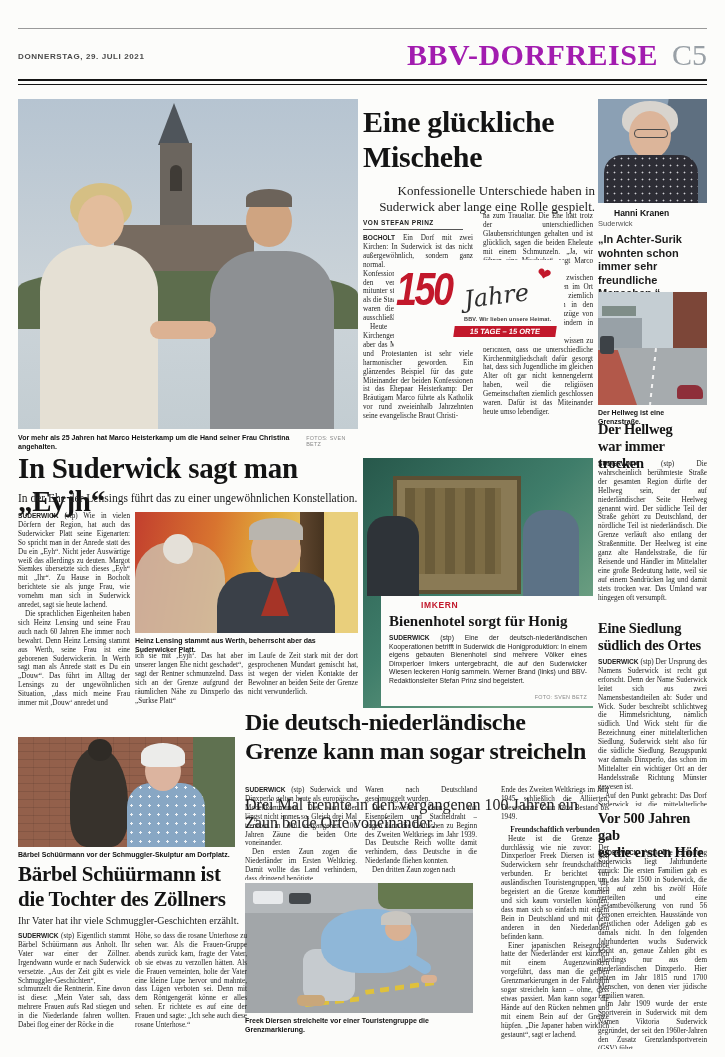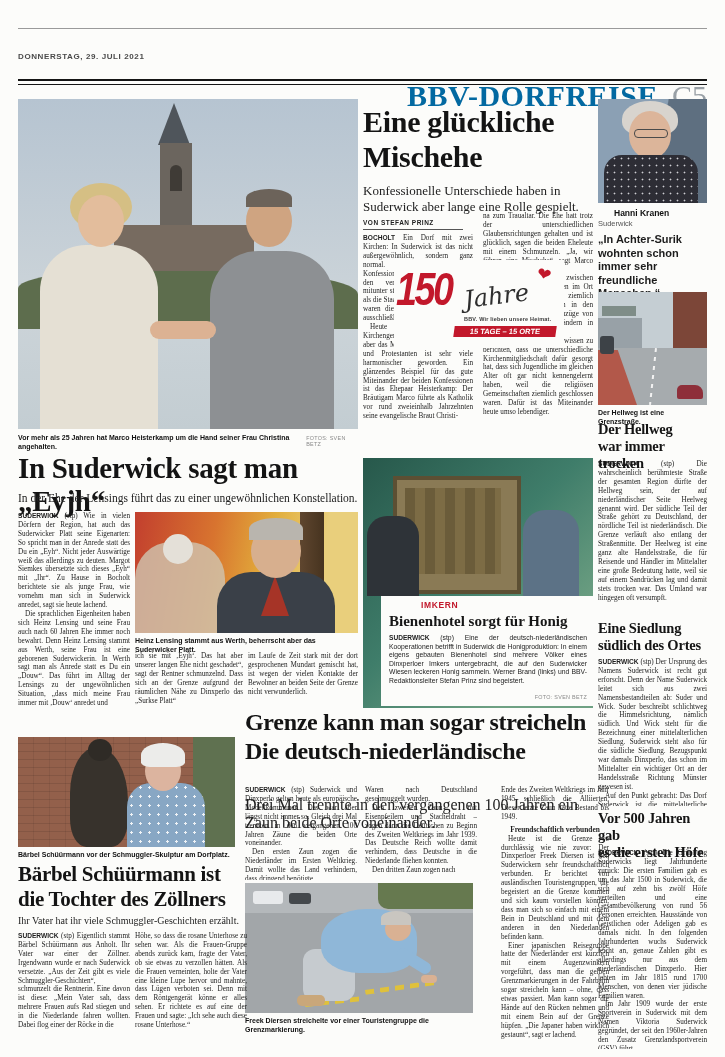--- a/index.html
+++ b/index.html
@@ -4,21 +4,21 @@
 <style>
   html,body{margin:0;padding:0;background:#dcdcda;}
   .page{position:relative;width:725px;height:1057px;margin:0 auto;background:#fcfcfa;overflow:hidden;
         font-family:"Liberation Serif","DejaVu Serif",serif;color:#1b1b1b;}
   .abs{position:absolute;}
   
   .hairline{height:0;border-top:1px solid #9a9a9a;}
   .thick{height:0;border-top:2.5px solid #151515;}
   .thin{height:0;border-top:1px solid #151515;}
   .date{font:8px "Liberation Sans","DejaVu Sans",sans-serif;letter-spacing:.6px;color:#4a4a4a;font-weight:bold;}
-  .masthead{font:600 30px "Liberation Serif",serif;letter-spacing:.5px;color:#0369a1;white-space:nowrap;margin-top:41px;}
+  .masthead{font:600 30px "Liberation Serif",serif;letter-spacing:.5px;color:#a21caf;white-space:nowrap;}
   .pageno{font:30px "Liberation Serif",serif;color:#99a0a6;}
   
   .hl{font-family:Liberation Serif, serif;font-weight:bold;color:#141414;letter-spacing:-.3px;}
   .deck{font-family:"Liberation Serif",serif;color:#222;}
   .byline{font:bold 6.5px "Liberation Sans",sans-serif;letter-spacing:.5px;color:#222;
           border-bottom:1px solid #555;padding-bottom:3px;width:100px;}
   
   .bt{font:7.2px/8.9px "Liberation Serif","DejaVu Serif",serif;text-align:justify;color:#1c1c1c;overflow:hidden;}
   .bt p{margin:0;}
   .bt p+p{text-indent:7px;}
@@ -77,21 +77,21 @@
   </div>
   <div class="abs caprow" style="left:18px;top:434px;width:340px;">
     <span class="cap">Vor mehr als 25 Jahren hat Marco Heisterkamp um die Hand seiner Frau Christina angehalten.</span>
     <span class="credit">FOTOS: SVEN BETZ</span>
   </div>
 
   <div class="abs hl" style="left:363px;top:104px;width:232px;font-size:30px;line-height:35px;">
     <div>Eine glückliche</div>
     <div>Mischehe</div>
   </div>
-  <div class="abs deck" style="left:363px;top:183px;width:232px;font-size:13px;line-height:16px;">Konfessionelle Unterschiede haben in Suderwick aber lange eine Rolle gespielt.</div>
+  <div class="abs deck" style="left:363px;top:183px;width:232px;font-size:13px;line-height:16px;text-align:right;">Konfessionelle Unterschiede haben in Suderwick aber lange eine Rolle gespielt.</div>
   <div class="abs byline" style="left:363px;top:219px;">VON STEFAN PRINZ</div>
   <div class="abs bt" style="left:363px;top:234px;width:110px;height:222px;">
     <p><span class="dl">BOCHOLT</span> <span>Ein Dorf mit zwei Kirchen: In Suderwick ist das nicht außergewöhnlich, sondern ganz normal. Überhaupt hat die Konfessionsgrenze die Menschen in den vergangenen Generationen mitunter stärker voneinander getrennt als die Staatsgrenze. Jahrhundertelang waren die Menschen im Dorf fast ausschließlich katholisch.</span></p>
     <p><span>Heute gibt es die beiden Kirchengemeinden immer noch – aber das Miteinander von Katholiken und Protestanten ist sehr viele harmonischer geworden. Ein glänzendes Beispiel für das gute Miteinander der beiden Konfessionen ist das Ehepaar Heisterkamp: Der Bräutigam Marco führte als Katholik vor rund zweieinhalb Jahrzehnten seine evangelische Braut Christi-</span></p>
   </div>
   <div class="abs bt" style="left:483px;top:212px;width:110px;height:244px;">
     <p><span>na zum Traualtar. Die Ehe hatt trotz der unterschiedlichen Glaubensrichtungen gehalten und ist glücklich, sagen die beiden Eheleute mit einem Schmunzeln. „Ja, wir führen eine Mischehe“, sagt Marco Heisterkamp.</span></p>
     <p><span>Das Verhältnis zwischen Katholiken und Protestanten im Ort ist heute zahlenmäßig ziemlich ausgewogen. Dafür haben in den vergangenen Jahren die Zuzüge von Auswärtigen und Niederländern in den Ort gesorgt.</span></p>
     <p><span>Die älteren Suderwicker wissen zu berichten, dass die unterschiedliche Kirchenmitgliedschaft dafür gesorgt hat, dass sich Jugendliche im gleichen Alter oft gar nicht kennengelernt haben, weil die religiösen Gemeinschaften ziemlich geschlossen waren. Dafür ist das Miteinander heute umso lebendiger.</span></p>
   </div>
@@ -183,22 +183,22 @@
   <div class="abs" style="left:381px;top:596px;width:212px;height:110px;background:#fcfcfa;padding:4px 6px 0 8px;box-sizing:border-box;">
     <div class="kicker" style="color:#c2182b;">IMKERN</div>
     <div class="card-title" style="margin:3px 0 4px 0;">Bienenhotel sorgt für Honig</div>
     <div class="card-body" style="height:68px;">
       <span class="dl">SUDERWICK</span> <span>(stp) Eine der deutsch-niederländischen Kooperationen betrifft in Suderwick die Honigproduktion: In einem eigens gebauten Bienenhotel sind mehrere Völker eines Dinxperloer Imkers untergebracht, die auf den Suderwicker Wiesen leckeren Honig sammeln. Werner Brand (links) und BBV-Redaktionsleiter Stefan Prinz sind begeistert.</span>
     </div>
     <div class="credit abs" style="right:6px;bottom:6px;">FOTO: SVEN BETZ</div>
   </div>
 
   <div class="abs hl" style="left:245px;top:708px;width:350px;font-size:24px;line-height:29px;">
+    <div>Die deutsch-niederländische</div>
     <div>Grenze kann man sogar streicheln</div>
-    <div>Die deutsch-niederländische</div>
   </div>
   <div class="abs deck" style="left:245px;top:796px;width:350px;font-size:16px;">Drei Mal trennte in den vergangenen 100 Jahren ein Zaun beide Orte voneinander.</div>
   <div class="abs bt" style="left:245px;top:786px;width:112px;height:94px;">
     <p><span class="dl">SUDERWICK</span> <span>(stp) Suderwick und Dinxperlo gelten heute als europäische Modellkommunen. Das war aber längst nicht immer so. Gleich drei Mal trennten in den vergangenen 100 Jahren Zäune die beiden Orte voneinander.</span></p>
     <p><span>Den ersten Zaun zogen die Niederländer im Ersten Weltkrieg. Damit wollte das Land verhindern, dass dringend benötigte</span></p>
   </div>
   <div class="abs bt" style="left:365px;top:786px;width:112px;height:94px;">
     <p><span>Waren nach Deutschland geschmuggelt wurden.</span></p>
     <p><span>Den zweiten Zaun – mit Eisenpfeilern und Stacheldraht – zogen dann die Deutschen zu Beginn des Zweiten Weltkriegs im Jahr 1939. Das Deutsche Reich wollte damit verhindern, dass Deutsche in die Niederlande fliehen konnten.</span></p>
     <p><span>Den dritten Zaun zogen nach</span></p>

